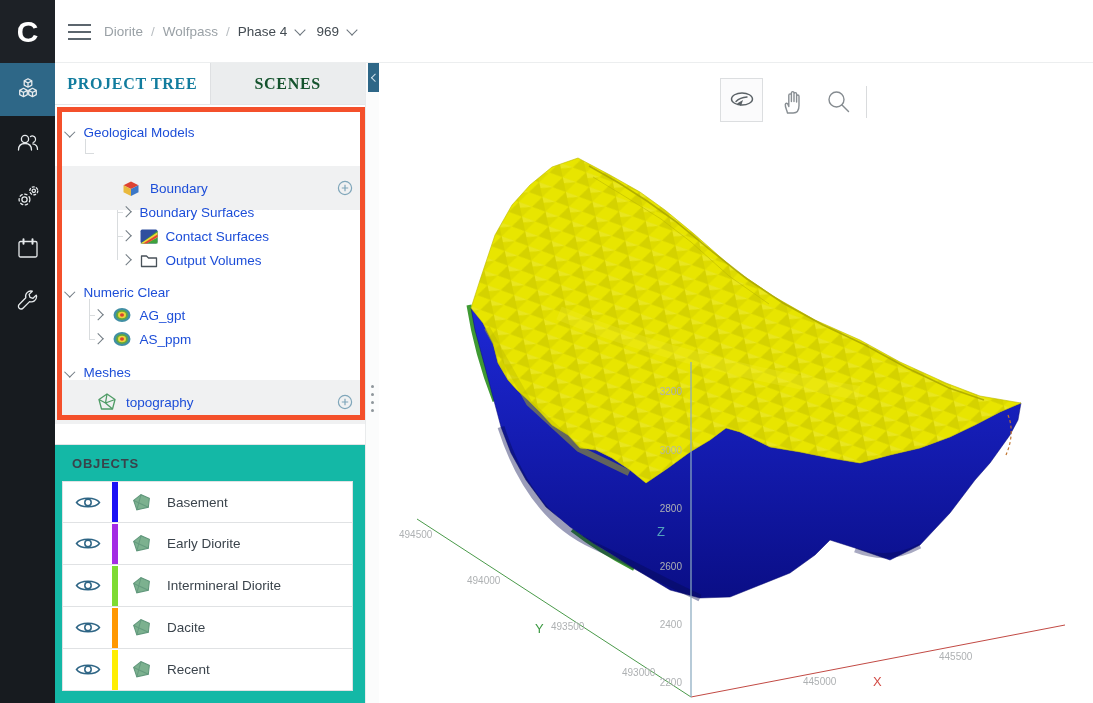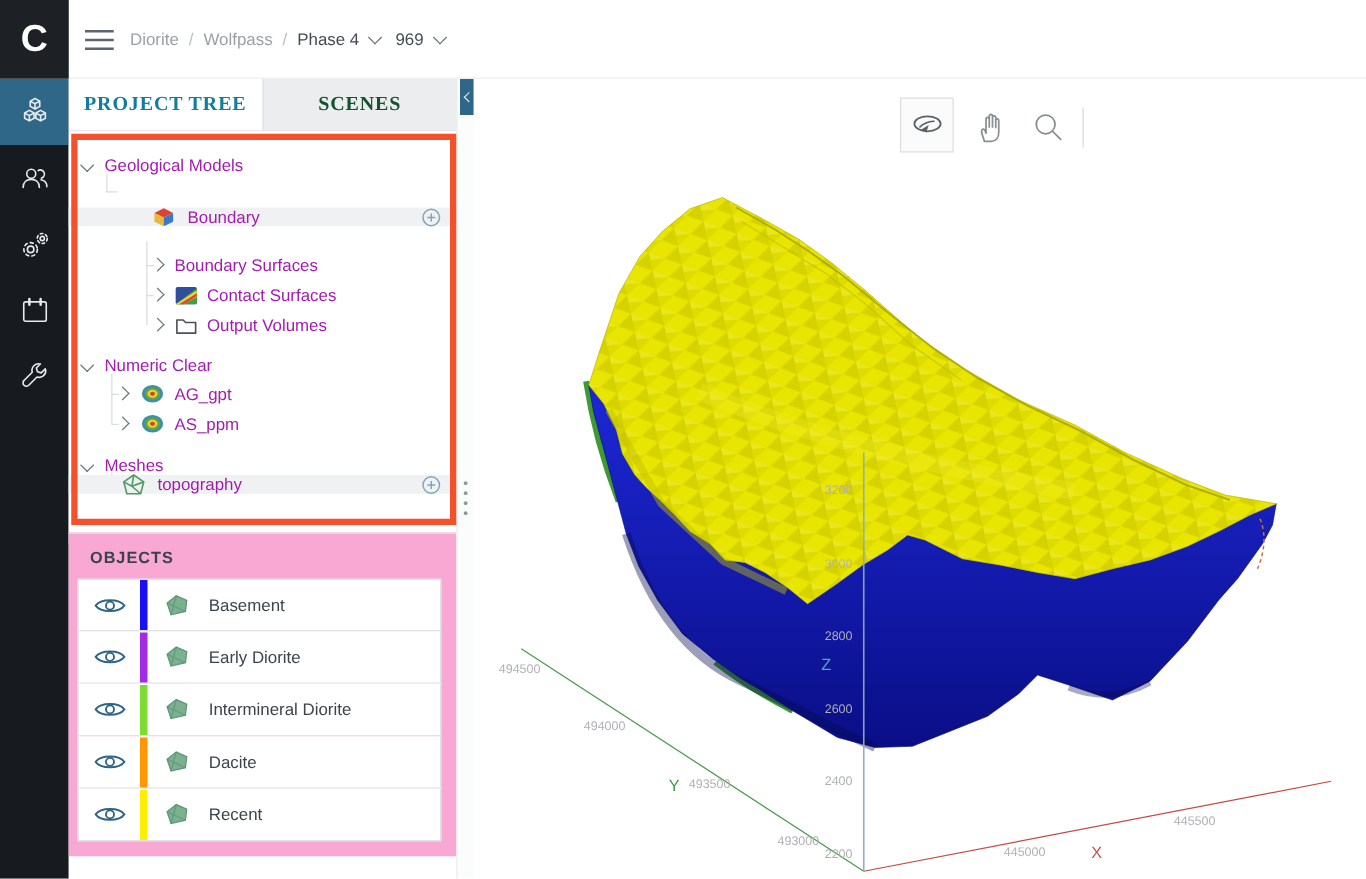--- a/index.html
+++ b/index.html
@@ -27,32 +27,32 @@
   
   .panel{position:absolute;left:55px;top:63px;width:310px;height:640px;background:#fff;}
   .tabs{position:absolute;left:0;top:0;width:310px;height:42px;display:flex;
         border-bottom:1px solid #e4e6e8;box-sizing:border-box;}
   .tab{flex:1;display:flex;align-items:center;justify-content:center;font-size:16px;
        font-weight:bold;letter-spacing:.7px;cursor:pointer;font-family:Liberation Serif, serif;}
   .tab.active{background:#fff;color:#117c9e;}
   .tab.inactive{background:#ebedee;color:#14532d;border-left:1px solid #dee0e2;}
   .tree{position:absolute;left:0;top:42px;width:310px;height:330px;background:#fff;}
   .trow{position:absolute;left:0;width:100%;height:24px;display:flex;align-items:center;
-        font-size:13.5px;color:#a21caf;box-sizing:border-box;cursor:pointer;}
-  .trow.hl{height:15px;background:#f0f1f2;}
+        font-size:13.5px;color:#1d4ed8;box-sizing:border-box;cursor:pointer;}
+  .trow.hl{height:44px;background:#f0f1f2;}
   .tchev{display:inline-block;width:6.5px;height:6.5px;border:solid #707a82;
          border-width:0 1.5px 1.5px 0;margin-right:10px;flex:none;}
   .down{transform:rotate(45deg);}
   .right{transform:rotate(-45deg);}
   .ticon{margin-right:8px;flex:none;display:flex;}
   .plusbtn{position:absolute;right:12px;top:50%;transform:translateY(-50%);display:flex;cursor:pointer;}
   .guide{position:absolute;border-color:#d9dcde;border-style:solid;border-width:0;}
   .hdots{position:absolute;left:0;top:370px;width:310px;text-align:center;cursor:row-resize;}
   .hdots span{display:inline-block;width:3px;height:3px;border-radius:50%;background:#9aa1a6;margin:0 5px;}
-  .objects{position:absolute;left:0;top:363px;width:310px;height:259px;background:#f9a8d4;
+  .objects{position:absolute;left:0;top:381px;width:310px;height:259px;background:#14b8a6;
            border-top:1px solid #e2e4e6;box-sizing:border-box;}
   .obj-header{position:absolute;left:17px;top:11px;font-size:13px;font-weight:bold;
               letter-spacing:.8px;color:#39434b;}
   .olist{position:absolute;left:7px;top:36px;width:291px;}
   .orow{height:42px;background:#fff;border:1px solid #e0e2e4;border-top:none;display:flex;
         align-items:center;box-sizing:border-box;cursor:pointer;}
   .orow:first-child{border-top:1px solid #e0e2e4;}
   .eyeb{margin-left:12px;display:flex;cursor:pointer;flex:none;}
   .cbar{width:6px;height:40px;margin-left:11px;flex:none;}
   .oicon{margin-left:10px;flex:none;display:flex;}

